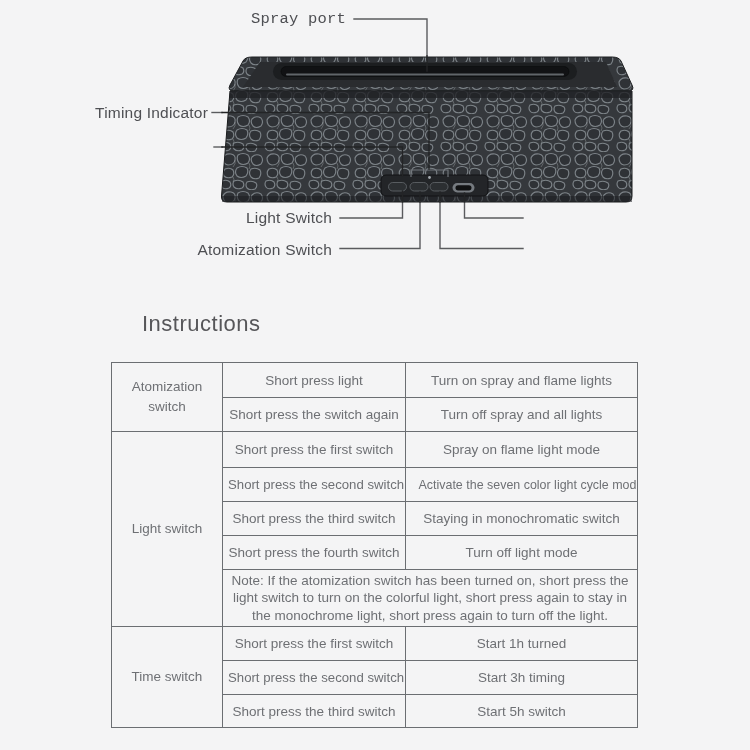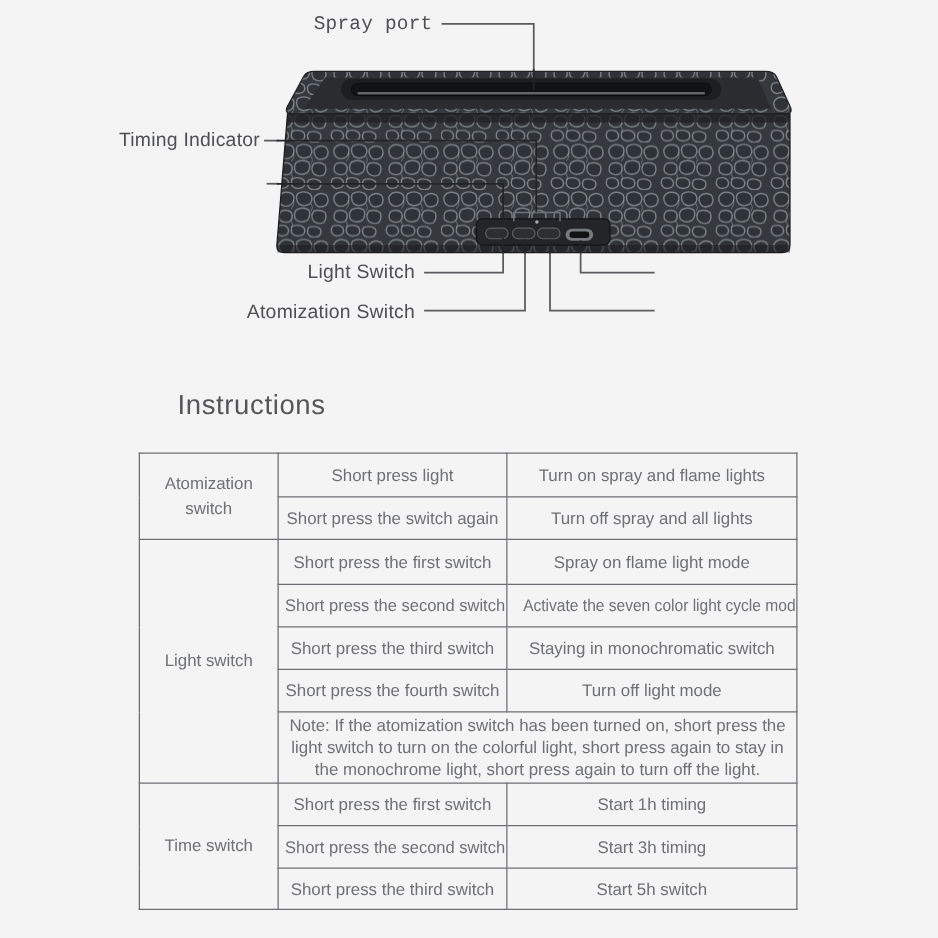--- a/index.html
+++ b/index.html
@@ -180,21 +180,21 @@
       <td><span class="fit">Short press the fourth switch</span></td>
       <td><span class="fit">Turn off light mode</span></td>
     </tr>
     <tr style="height:57px;">
       <td class="note-cell" colspan="2">Note: If the atomization switch has been turned on, short press the light switch to turn on the colorful light, short press again to stay in the monochrome light, short press again to turn off the light.</td>
     </tr>
 
     <tr style="height:34px;">
       <td class="sec-label" rowspan="3">Time switch</td>
       <td><span class="fit">Short press the first switch</span></td>
-      <td><span class="fit">Start 1h timing</span></td>
+      <td><span class="fit">Start 1h turned</span></td>
     </tr>
     <tr style="height:34px;">
       <td><span class="fit" style="transform: scaleX(0.978);">Short press the second switch</span></td>
       <td><span class="fit">Start 3h timing</span></td>
     </tr>
     <tr style="height:33px;">
       <td><span class="fit">Short press the third switch</span></td>
       <td><span class="fit">Start 5h switch</span></td>
     </tr>
   </tbody>

